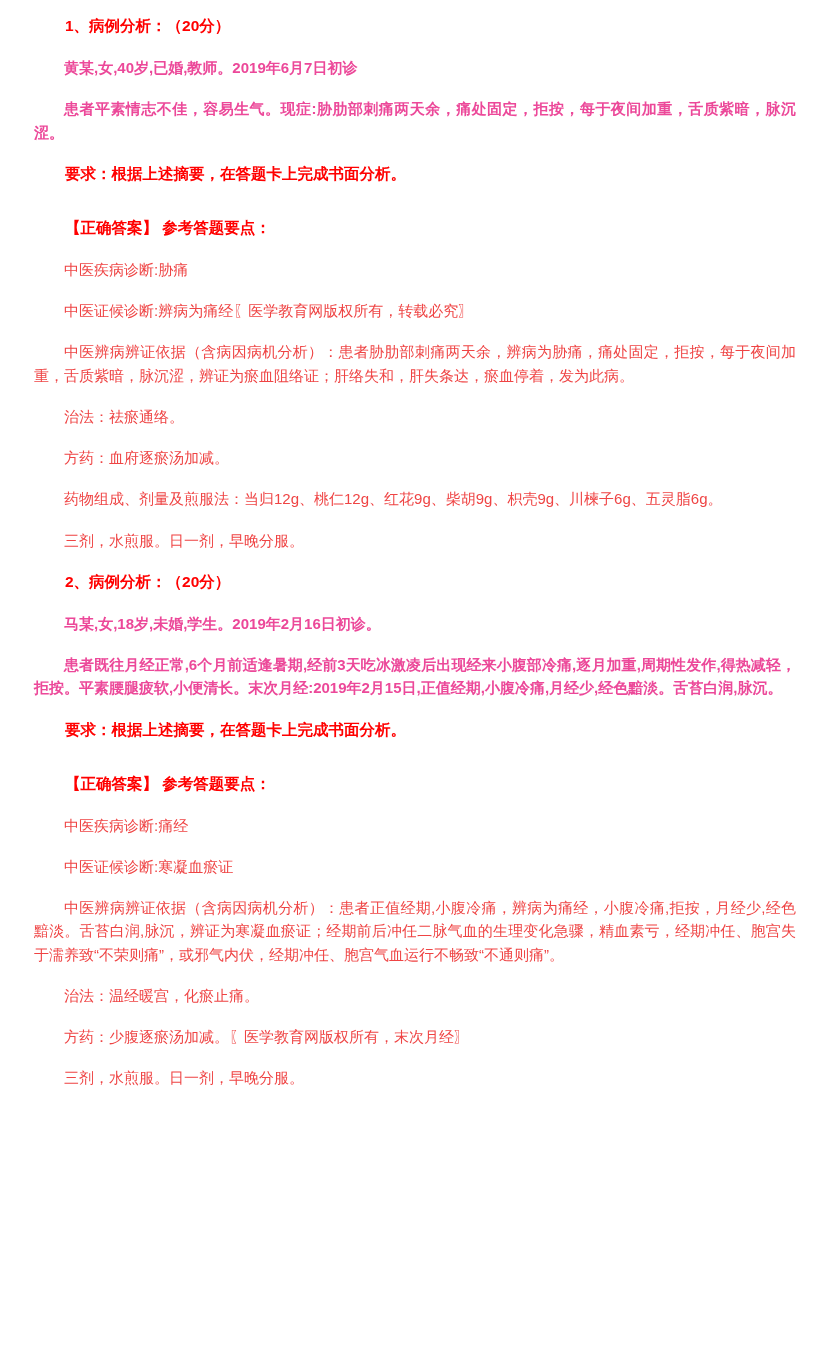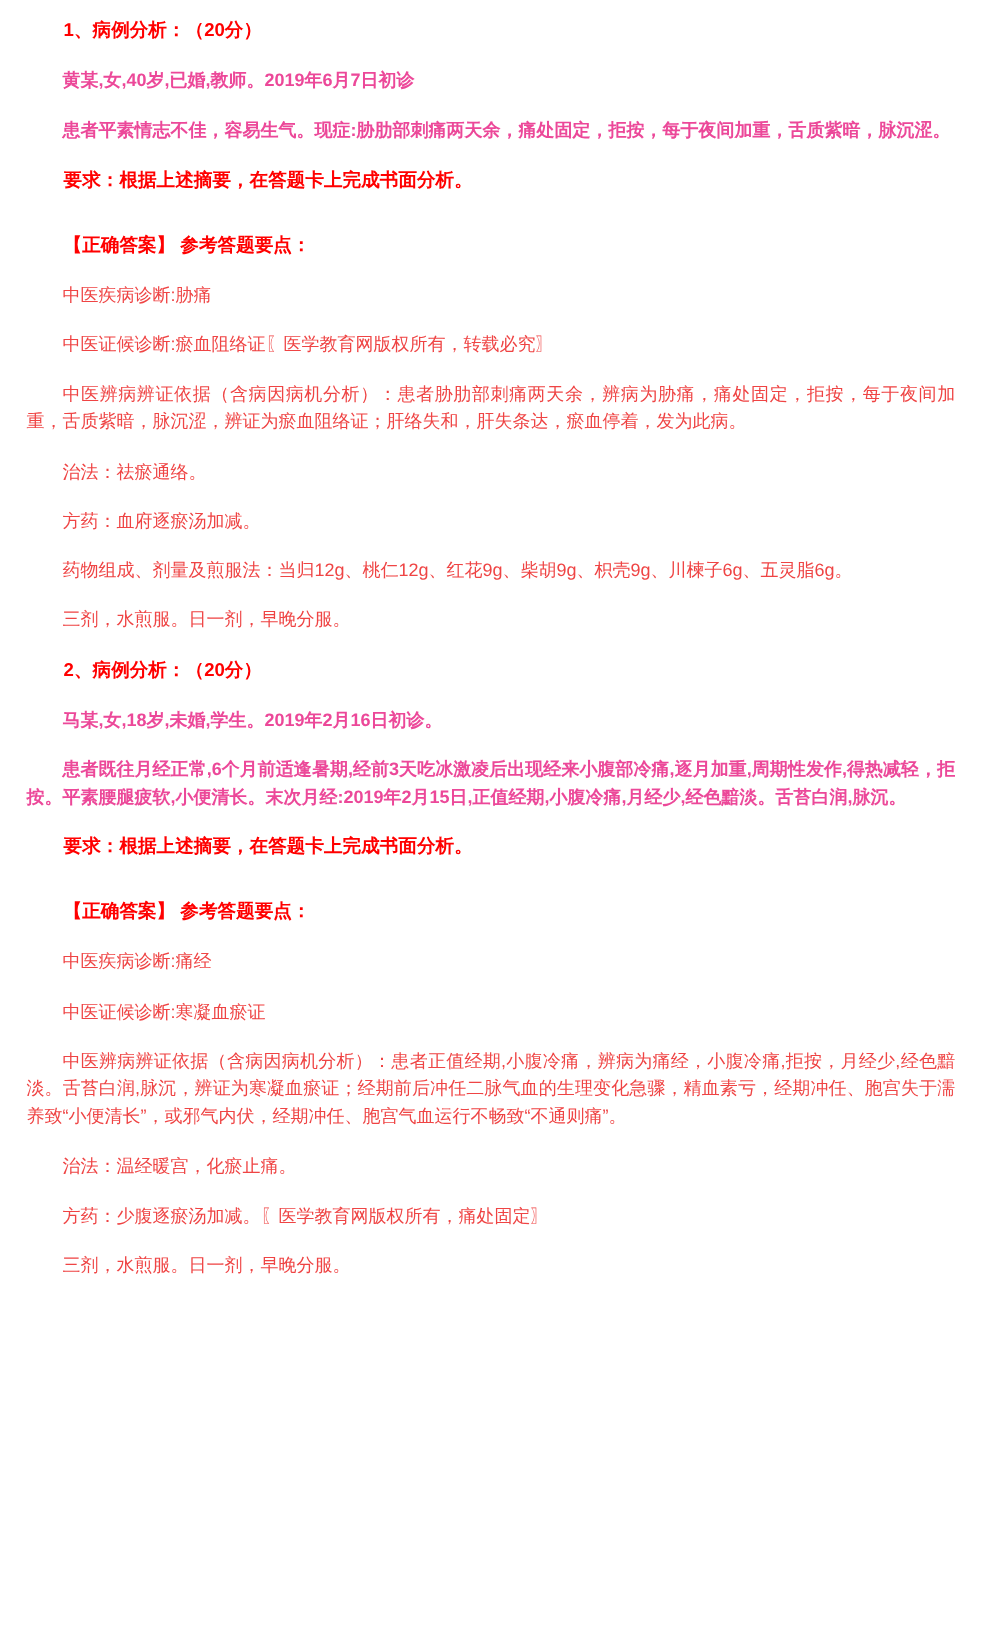--- a/index.html
+++ b/index.html
@@ -8,21 +8,21 @@
     background: #ffffff;
   }
   body {
     width: 818px;
     font-family: "Liberation Sans", "DejaVu Sans", sans-serif;
     color: #000000;
   }
   .page {
     width: 818px;
     box-sizing: border-box;
-    padding: 14px 22px 10px 22px;
+    padding: 14px 22px 10px 34px;
   }
   .blk {
     margin: 0 0 18px 0;
     line-height: 1.55;
     font-size: 15.5px;
     text-align: justify;
   }
   .blk.answer-head {
     color: #ff0000;
     font-weight: bold;
@@ -52,35 +52,35 @@
 
 <div class="page">
 
   <div>
     <p class="blk title">1、病例分析：（20分）</p>
     <p class="blk case-info">黄某,女,40岁,已婚,教师。2019年6月7日初诊</p>
     <p class="blk case-info">患者平素情志不佳，容易生气。现症:胁肋部刺痛两天余，痛处固定，拒按，每于夜间加重，舌质紫暗，脉沉涩。</p>
     <p class="blk title">要求：根据上述摘要，在答题卡上完成书面分析。</p>
     <p class="blk answer-head">【正确答案】 参考答题要点：</p>
     <p class="blk plain">中医疾病诊断:胁痛</p>
-    <p class="blk plain">中医证候诊断:瘀血阻络证〖医学教育网版权所有，转载必究〗</p>
+    <p class="blk plain">中医证候诊断:辨病为痛经〖医学教育网版权所有，转载必究〗</p>
     <p class="blk plain">中医辨病辨证依据（含病因病机分析）：患者胁肋部刺痛两天余，辨病为胁痛，痛处固定，拒按，每于夜间加重，舌质紫暗，脉沉涩，辨证为瘀血阻络证；肝络失和，肝失条达，瘀血停着，发为此病。</p>
     <p class="blk plain">治法：祛瘀通络。</p>
     <p class="blk plain">方药：血府逐瘀汤加减。</p>
     <p class="blk plain">药物组成、剂量及煎服法：当归12g、桃仁12g、红花9g、柴胡9g、枳壳9g、川楝子6g、五灵脂6g。</p>
     <p class="blk plain">三剂，水煎服。日一剂，早晚分服。</p>
   </div>
 
   <div>
     <p class="blk title">2、病例分析：（20分）</p>
     <p class="blk case-info">马某,女,18岁,未婚,学生。2019年2月16日初诊。</p>
     <p class="blk case-info">患者既往月经正常,6个月前适逢暑期,经前3天吃冰激凌后出现经来小腹部冷痛,逐月加重,周期性发作,得热减轻，拒按。平素腰腿疲软,小便清长。末次月经:2019年2月15日,正值经期,小腹冷痛,月经少,经色黯淡。舌苔白润,脉沉。</p>
     <p class="blk title">要求：根据上述摘要，在答题卡上完成书面分析。</p>
     <p class="blk answer-head">【正确答案】 参考答题要点：</p>
     <p class="blk plain">中医疾病诊断:痛经</p>
     <p class="blk plain">中医证候诊断:寒凝血瘀证</p>
-    <p class="blk plain">中医辨病辨证依据（含病因病机分析）：患者正值经期,小腹冷痛，辨病为痛经，小腹冷痛,拒按，月经少,经色黯淡。舌苔白润,脉沉，辨证为寒凝血瘀证；经期前后冲任二脉气血的生理变化急骤，精血素亏，经期冲任、胞宫失于濡养致“小便清长”，或邪气内伏，经期冲任、胞宫气血运行不畅致“不通则痛”。</p>
+    <p class="blk plain">中医辨病辨证依据（含病因病机分析）：患者正值经期,小腹冷痛，辨病为痛经，小腹冷痛,拒按，月经少,经色黯淡。舌苔白润,脉沉，辨证为寒凝血瘀证；经期前后冲任二脉气血的生理变化急骤，精血素亏，经期冲任、胞宫失于濡养致“不荣则痛”，或邪气内伏，经期冲任、胞宫气血运行不畅致“不通则痛”。</p>
     <p class="blk plain">治法：温经暖宫，化瘀止痛。</p>
-    <p class="blk plain">方药：少腹逐瘀汤加减。〖医学教育网版权所有，痛处固定〗</p>
+    <p class="blk plain">方药：少腹逐瘀汤加减。〖医学教育网版权所有，末次月经〗</p>
     <p class="blk plain">三剂，水煎服。日一剂，早晚分服。</p>
   </div>
 
 </div>
 
 </body></html>

